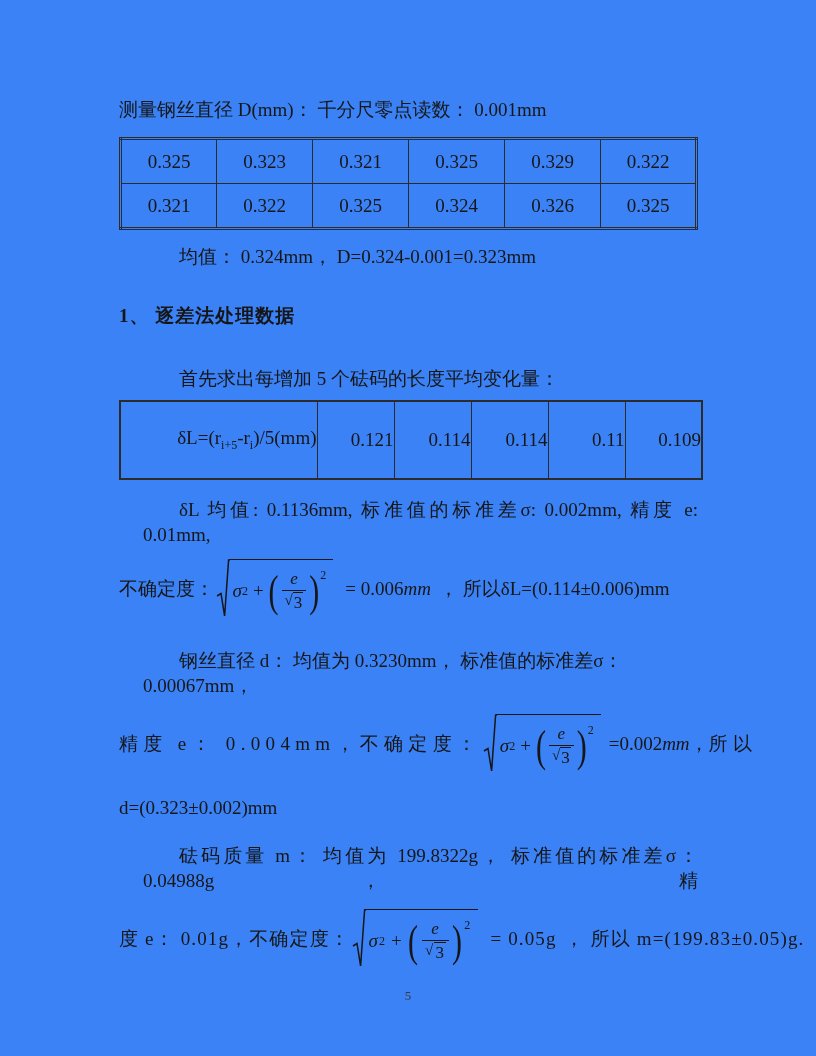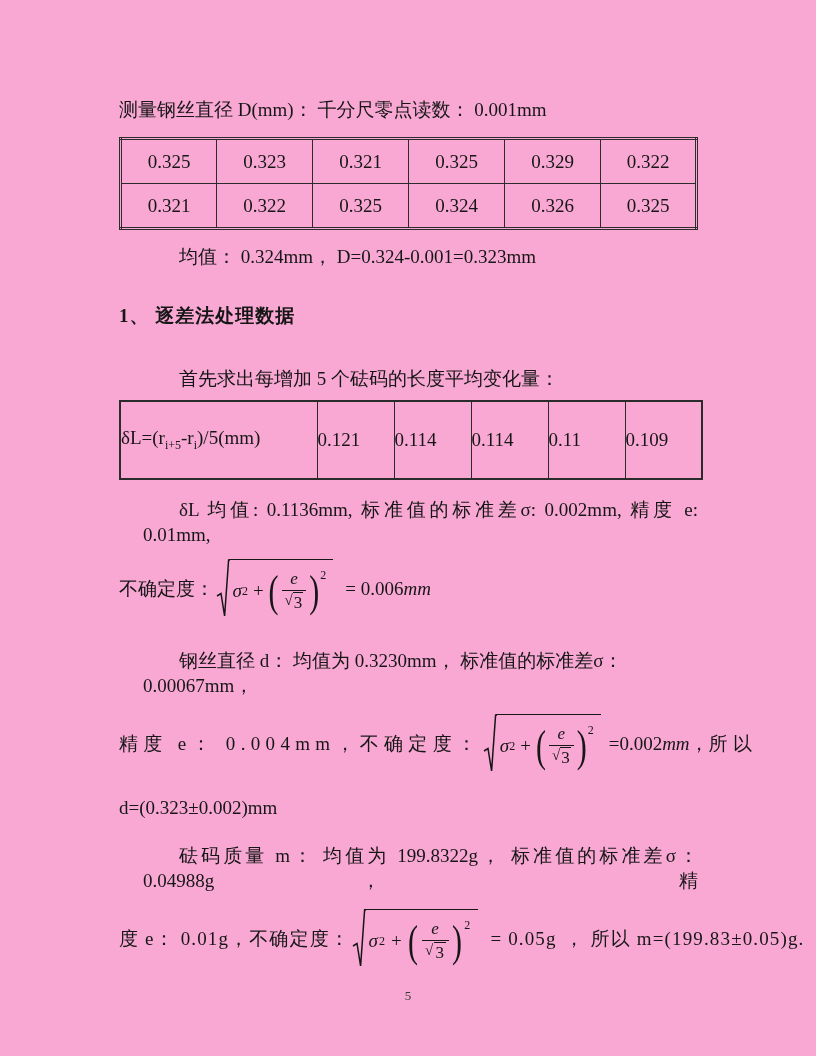--- a/index.html
+++ b/index.html
@@ -1,21 +1,21 @@
 <!DOCTYPE html>
 <html><head>
 <meta charset="utf-8">
 <style>
   * { margin:0; padding:0; box-sizing:border-box; }
   html,body { background:#e8e8e8; }
   .page {
     position:relative;
     width:816px; height:1056px;
     margin:0 auto;
-    background:#f9a8d4;
+    background:#3b82f6;
     color:#161616;
     font-family:"Liberation Serif","DejaVu Serif",serif;
     font-size:19px;
     padding:97px 118px 9px 119px;
     overflow:hidden;
   }
   .para { line-height:25px; }
   .indent { text-indent:36px;margin-left:24px; }
   .just { text-align:justify; text-align-last:justify; }
 
@@ -30,21 +30,21 @@
     height:45px; width:96px;
     text-align:center; vertical-align:middle;
   }
   table.t2 {
     width:579px; margin-top:9px;
     border:2px solid #2b2b2b;
   }
   table.t2 td {
     border:1px solid #2b2b2b;
     height:78px;
-    text-align:left; vertical-align:middle;
+    text-align:right; vertical-align:middle;
   }
   table.t2 td.fcol { width:197px; }
   table.t2 td.vcol { width:77px; }
   sub.small { font-size:12px; }
 
   
   .h-section {
     margin-top:29px;
     font-size:21px; font-weight:bold; line-height:26px;
     letter-spacing:2px;
@@ -164,20 +164,21 @@
                 <span class="r3">√</span>
                 <span class="over3">3</span>
               </span>
           </span>
           <span class="bigp">)</span>
           <span class="psup">2</span>
         </span>
       </span>
     </span>
     <span class="fres"><span>= 0.006</span><span class="mi">mm</span></span>
+    <span class="ftail">， 所以δL=(0.114±0.006)mm</span>
   </div>
 
   <div class="para indent" style="margin-top:29px;">钢丝直径 d： 均值为 0.3230mm， 标准值的标准差σ： 0.00067mm，</div>
 
   <div class="fline f2">
     <span class="fseg wide">精度 e： 0.004mm，</span>
     <span class="fseg wide">不确定度：</span>
     <span class="fseg fline">
       <span class="sqrt">
         <svg class="radical-svg" viewBox="0 0 14 60" preserveAspectRatio="none" aria-hidden="true">

